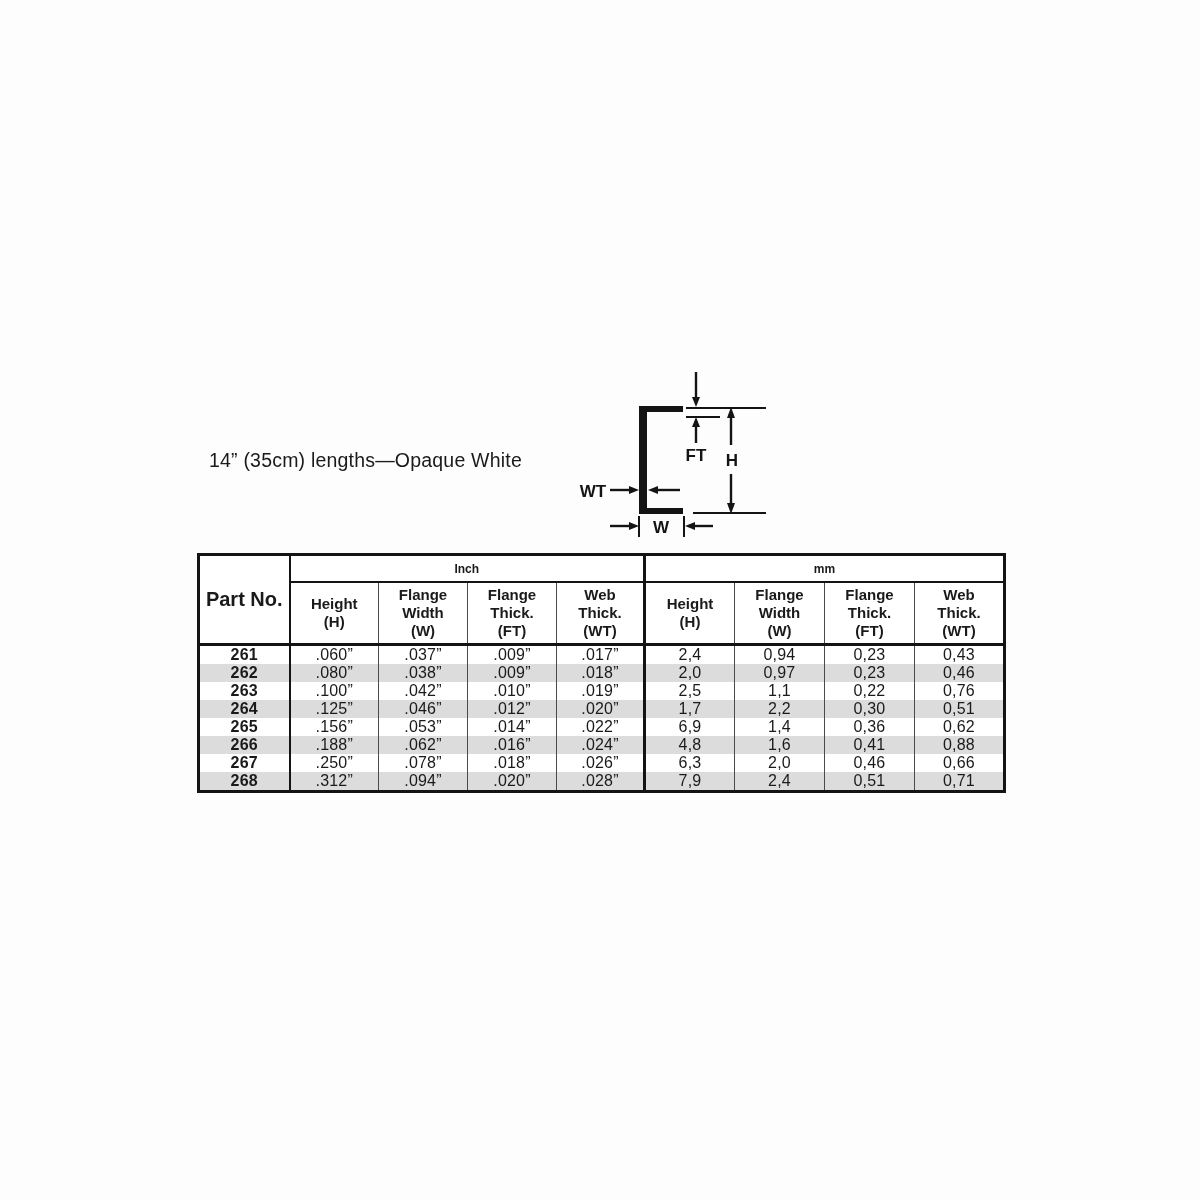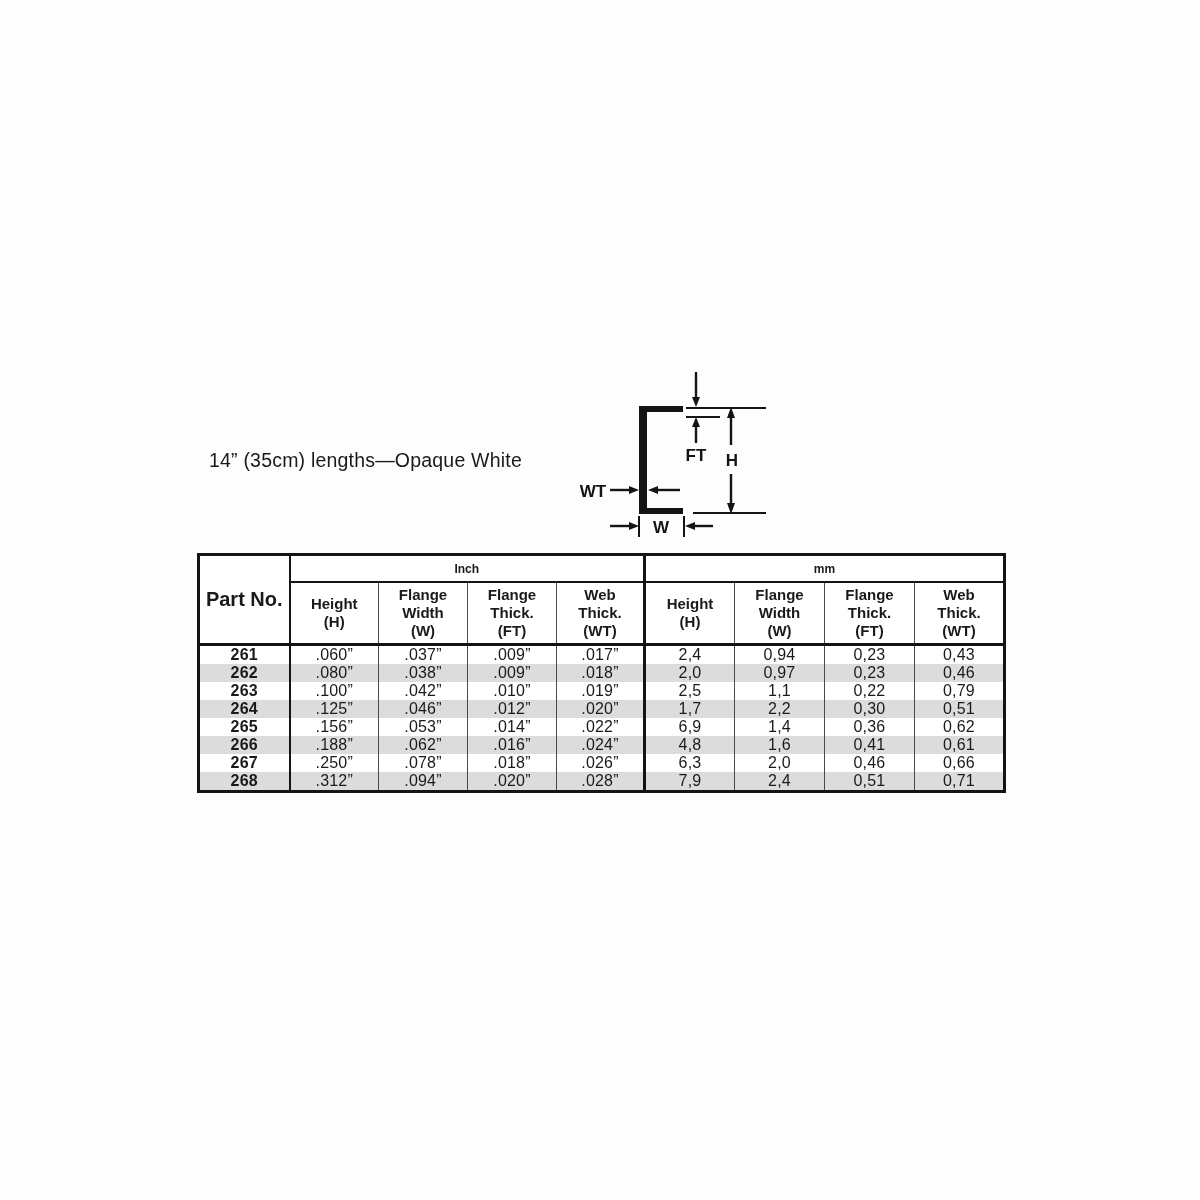--- a/index.html
+++ b/index.html
@@ -202,21 +202,21 @@
       </tr>
       <tr>
         <td class="part-cell">263</td>
         <td>.100”</td>
         <td>.042”</td>
         <td>.010”</td>
         <td class="div-right">.019”</td>
         <td>2,5</td>
         <td>1,1</td>
         <td>0,22</td>
-        <td>0,79</td>
+        <td>0,76</td>
       </tr>
       <tr>
         <td class="part-cell">264</td>
         <td>.125”</td>
         <td>.046”</td>
         <td>.012”</td>
         <td class="div-right">.020”</td>
         <td>1,7</td>
         <td>2,2</td>
         <td>0,30</td>
@@ -235,21 +235,21 @@
       </tr>
       <tr>
         <td class="part-cell">266</td>
         <td>.188”</td>
         <td>.062”</td>
         <td>.016”</td>
         <td class="div-right">.024”</td>
         <td>4,8</td>
         <td>1,6</td>
         <td>0,41</td>
-        <td>0,61</td>
+        <td>0,88</td>
       </tr>
       <tr>
         <td class="part-cell">267</td>
         <td>.250”</td>
         <td>.078”</td>
         <td>.018”</td>
         <td class="div-right">.026”</td>
         <td>6,3</td>
         <td>2,0</td>
         <td>0,46</td>

